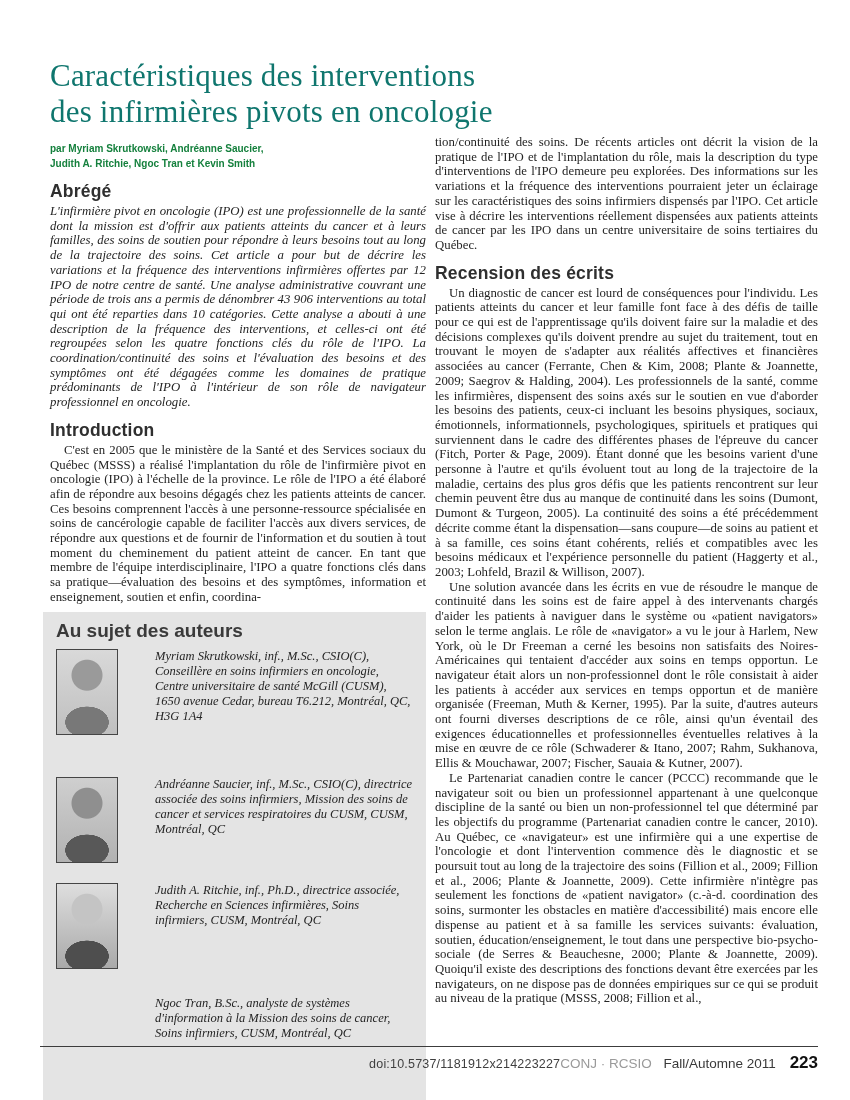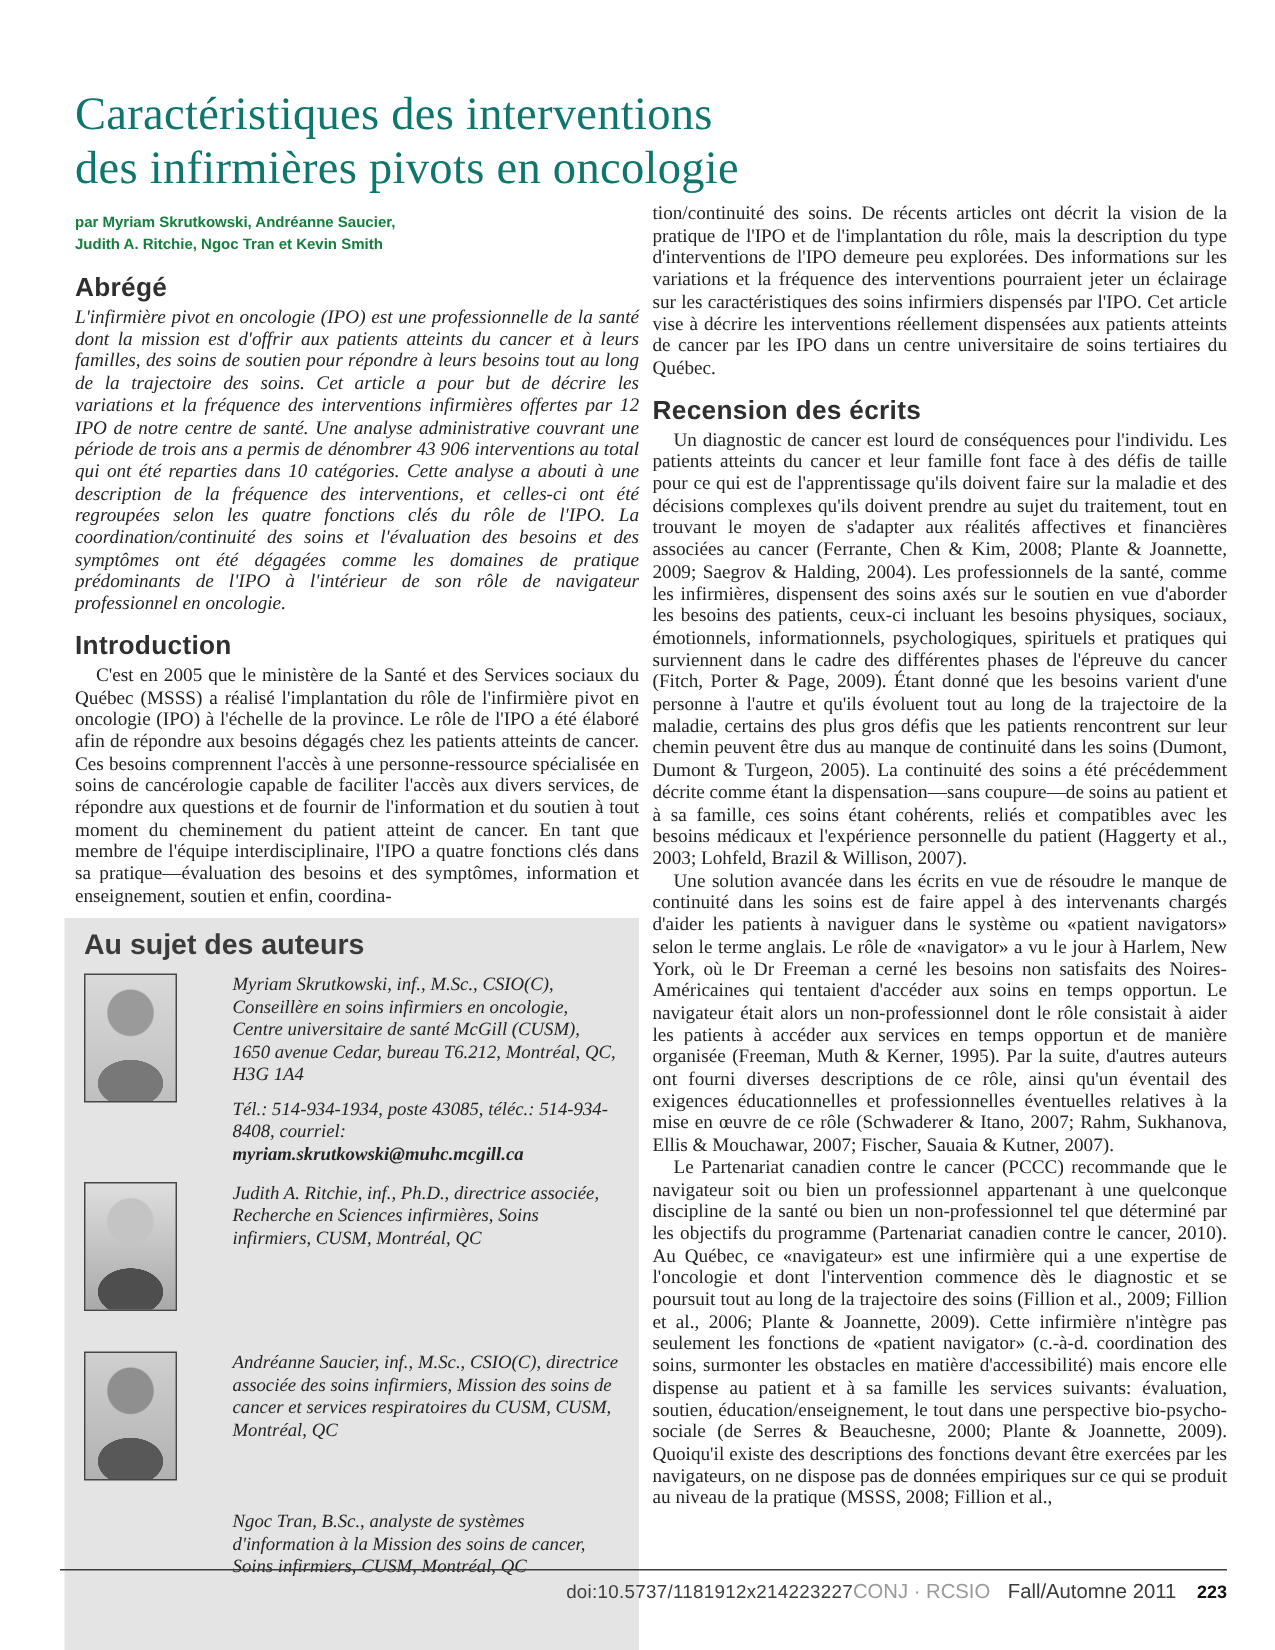--- a/index.html
+++ b/index.html
@@ -71,21 +71,21 @@
   .footer{
     position:absolute;left:40px;width:778px;top:1046px;
     border-top:1px solid #3c3c3c;padding-top:6px;
     display:flex;justify-content:flex-end;align-items:baseline;
     font-family:"Liberation Sans",sans-serif;
   }
   .doi{font-size:12.5px;color:#3f3f3f;letter-spacing:.2px;}
   .journal-meta{font-size:13.5px;}
   .journal-name{color:#9a9a9a;}
   .issue{color:#3a3a3a;margin-left:8px;margin-top:40px;}
-  .pagenum{color:#111;font-weight:bold;font-size:12px;margin-left:10px;}
+  .pagenum{color:#111;font-weight:bold;font-size:17px;margin-left:10px;}
 </style>
 </head>
 <body>
 
 <div class="page">
   <div class="content">
 
     <h1 class="article-title">
       <span>Caractéristiques des interventions</span><br>
       <span>des infirmières pivots en oncologie</span>
@@ -107,39 +107,38 @@
 
         <div class="authors-box">
           <h3>Au sujet des auteurs</h3>
 
           <div class="author-row row-min1">
             <div class="photo-col">
               <div class="photo p1"></div>
             </div>
             <div class="bio-col">
               <p class="bio">Myriam Skrutkowski, inf., M.Sc., CSIO(C), Conseillère en soins infirmiers en oncologie, Centre universitaire de santé McGill (CUSM), 1650 avenue Cedar, bureau T6.212, Montréal, QC, H3G 1A4</p>
-              <p class="bio contact"><span>Tél.: 514-934-1934, poste 43085, téléc.: 514-934-8408, courriel: </span><b>myriam.skrutkowski@muhc.mcgill.ca</b></p>
+            </div>
+          </div>
+
+          <div class="author-row row-min2">
+            <div class="photo-col">
+              <div class="photo p2"></div>
+            </div>
+            <div class="bio-col">
+              <p class="bio">Andréanne Saucier, inf., M.Sc., CSIO(C), directrice associée des soins infirmiers, Mission des soins de cancer et services respiratoires du CUSM, CUSM, Montréal, QC</p>
             </div>
           </div>
 
           <div class="author-row row-min3">
             <div class="photo-col">
               <div class="photo p3"></div>
             </div>
             <div class="bio-col">
               <p class="bio">Judith A. Ritchie, inf., Ph.D., directrice associée, Recherche en Sciences infirmières, Soins infirmiers, CUSM, Montréal, QC</p>
-            </div>
-          </div>
-
-          <div class="author-row row-min2">
-            <div class="photo-col">
-              <div class="photo p2"></div>
-            </div>
-            <div class="bio-col">
-              <p class="bio">Andréanne Saucier, inf., M.Sc., CSIO(C), directrice associée des soins infirmiers, Mission des soins de cancer et services respiratoires du CUSM, CUSM, Montréal, QC</p>
             </div>
           </div>
 
           <div class="author-row">
             <div class="photo-col"></div>
             <div class="bio-col">
               <p class="bio">Ngoc Tran, B.Sc., analyste de systèmes d'information à la Mission des soins de cancer, Soins infirmiers, CUSM, Montréal, QC</p>
             </div>
           </div>
 

